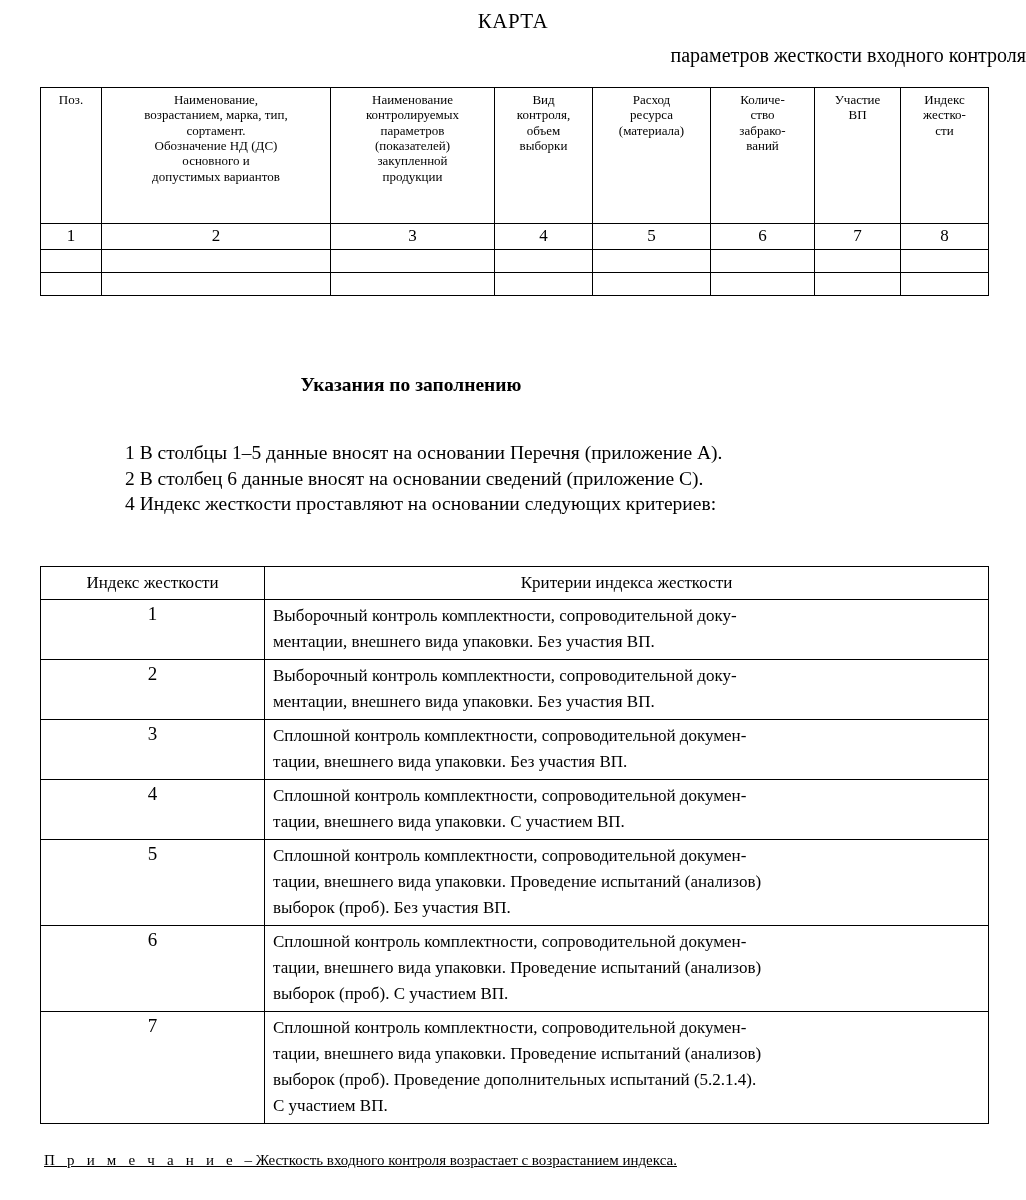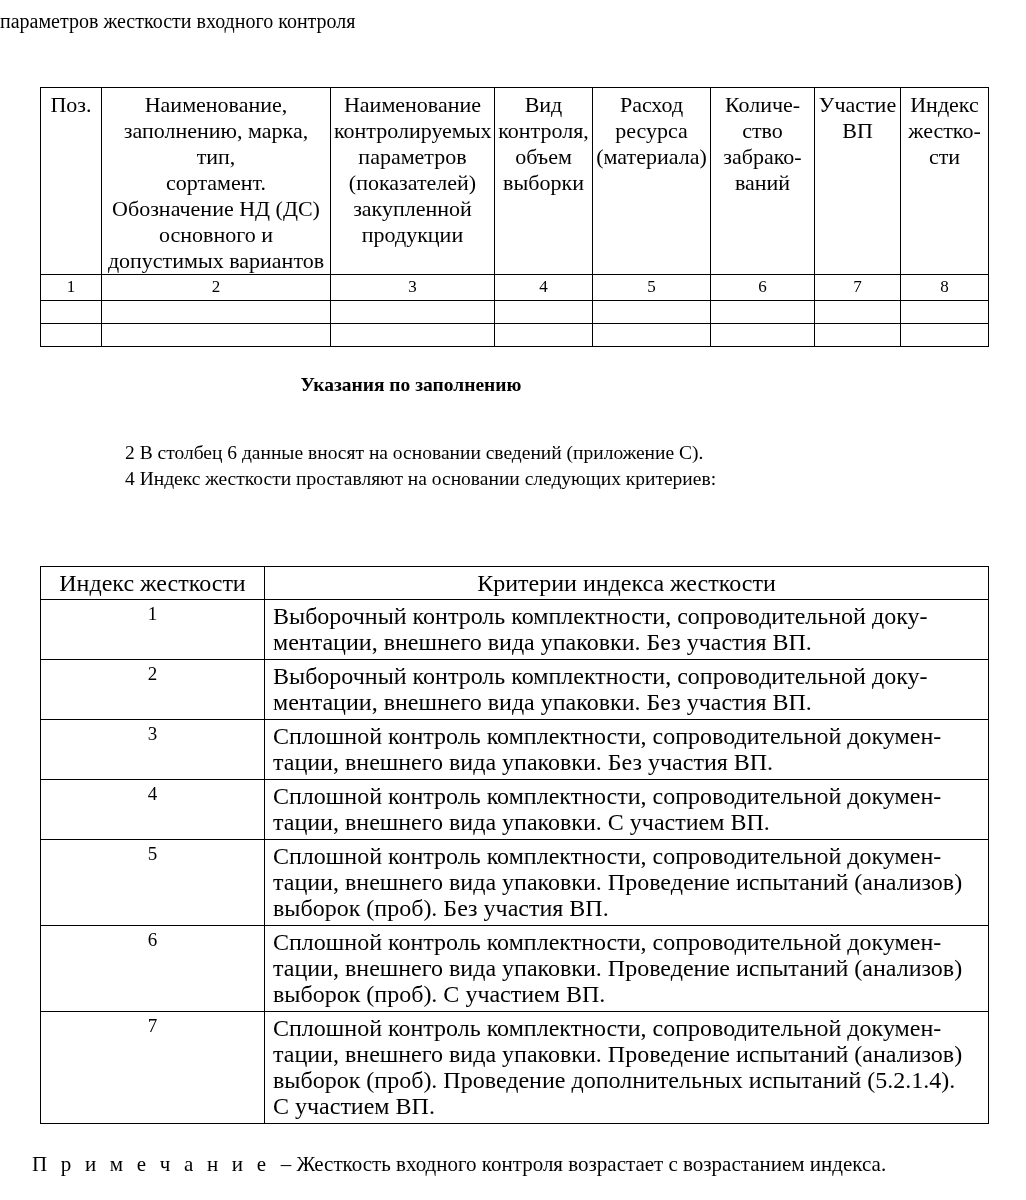--- a/index.html
+++ b/index.html
@@ -25,21 +25,21 @@
   
   .doc-title {
     text-align: center;
     font-size: 21px;
     letter-spacing: 0.5px;
     margin: 0;
     padding-top: 9px;
     font-weight: normal;
   }
   .doc-subtitle {
-    text-align: left;
+    text-align: right;
     font-size: 20px;
     margin: 0;
     padding-top: 10px;
     font-weight: normal;
   }
 
   
   .card-table-wrap {
     position: absolute;
     left: 40px;
@@ -49,21 +49,21 @@
   table.card-table {
     border-collapse: collapse;
     width: 948px;
     table-layout: fixed;
   }
   table.card-table th,
   table.card-table td {
     border: 1px solid #000;
     text-align: center;
     font-weight: normal;
-    font-size: 22px;
+    font-size: 13px;
     line-height: 1.18;
     padding: 0;
   }
   table.card-table thead th {
     height: 131px;
     vertical-align: top;
     padding-top: 4px;
   }
   table.card-table thead th .hdr {
     display: block;
@@ -123,21 +123,21 @@
   }
   table.crit-table {
     border-collapse: collapse;
     width: 948px;
     table-layout: fixed;
   }
   table.crit-table th,
   table.crit-table td {
     border: 1px solid #000;
     font-weight: normal;
-    font-size: 24px;
+    font-size: 17px;
     padding: 0;
   }
   table.crit-table th {
     text-align: center;
     height: 32px;
     vertical-align: middle;
   }
   table.crit-table td.idx {
     text-align: center;
     vertical-align: top;
@@ -152,34 +152,36 @@
     margin-top: 15px;
   }
   table.crit-table td.crit .ln {
     display: block;
     white-space: nowrap;
   }
 
   
   .note {
     position: absolute;
-    left: 32px;
+    left: 44px;
     top: 1152px;
-    font-size: 21px;
+    font-size: 15px;
     white-space: pre;
+    text-decoration: underline;
   }
   .note .spaced {
     letter-spacing: 4.2px;
   }
 </style>
 </head>
 <body>
 
 <div class="page">
 
+  <h1 class="doc-title">КАРТА</h1>
   <div class="doc-subtitle">параметров жесткости входного контроля</div>
 
   <div class="card-table-wrap">
     <table class="card-table">
       <colgroup>
         <col style="width:61px">
         <col style="width:229px">
         <col style="width:164px">
         <col style="width:98px">
         <col style="width:118px">
@@ -187,21 +189,21 @@
         <col style="width:86px">
         <col style="width:88px">
       </colgroup>
       <thead>
         <tr>
           <th>
               <span class="hdr">Поз.</span>
             </th>
           <th>
             <span class="hdr">Наименование,</span>
-            <span class="hdr">заполнению, марка, тип,</span>
+            <span class="hdr">возрастанием, марка, тип,</span>
             <span class="hdr">сортамент.</span>
             <span class="hdr">Обозначение НД (ДС)</span>
             <span class="hdr">основного и</span>
             <span class="hdr">допустимых вариантов</span>
           </th>
           <th>
             <span class="hdr">Наименование</span>
             <span class="hdr">контролируемых</span>
             <span class="hdr">параметров</span>
             <span class="hdr">(показателей)</span>
@@ -268,20 +270,21 @@
           <td></td>
         </tr>
       </tbody>
     </table>
   </div>
 
 
   <div class="instr-heading">Указания по заполнению</div>
 
   <div class="instr-list">
+    <div class="instr-item">1 В столбцы 1–5 данные вносят на основании Перечня (приложение А).</div>
     <div class="instr-item">2 В столбец 6 данные вносят на основании сведений (приложение С).</div>
     <div class="instr-item">4 Индекс жесткости проставляют на основании следующих критериев:</div>
   </div>
 
   <div class="crit-table-wrap">
     <table class="crit-table">
       <colgroup>
         <col style="width:224px">
         <col style="width:724px">
       </colgroup>

